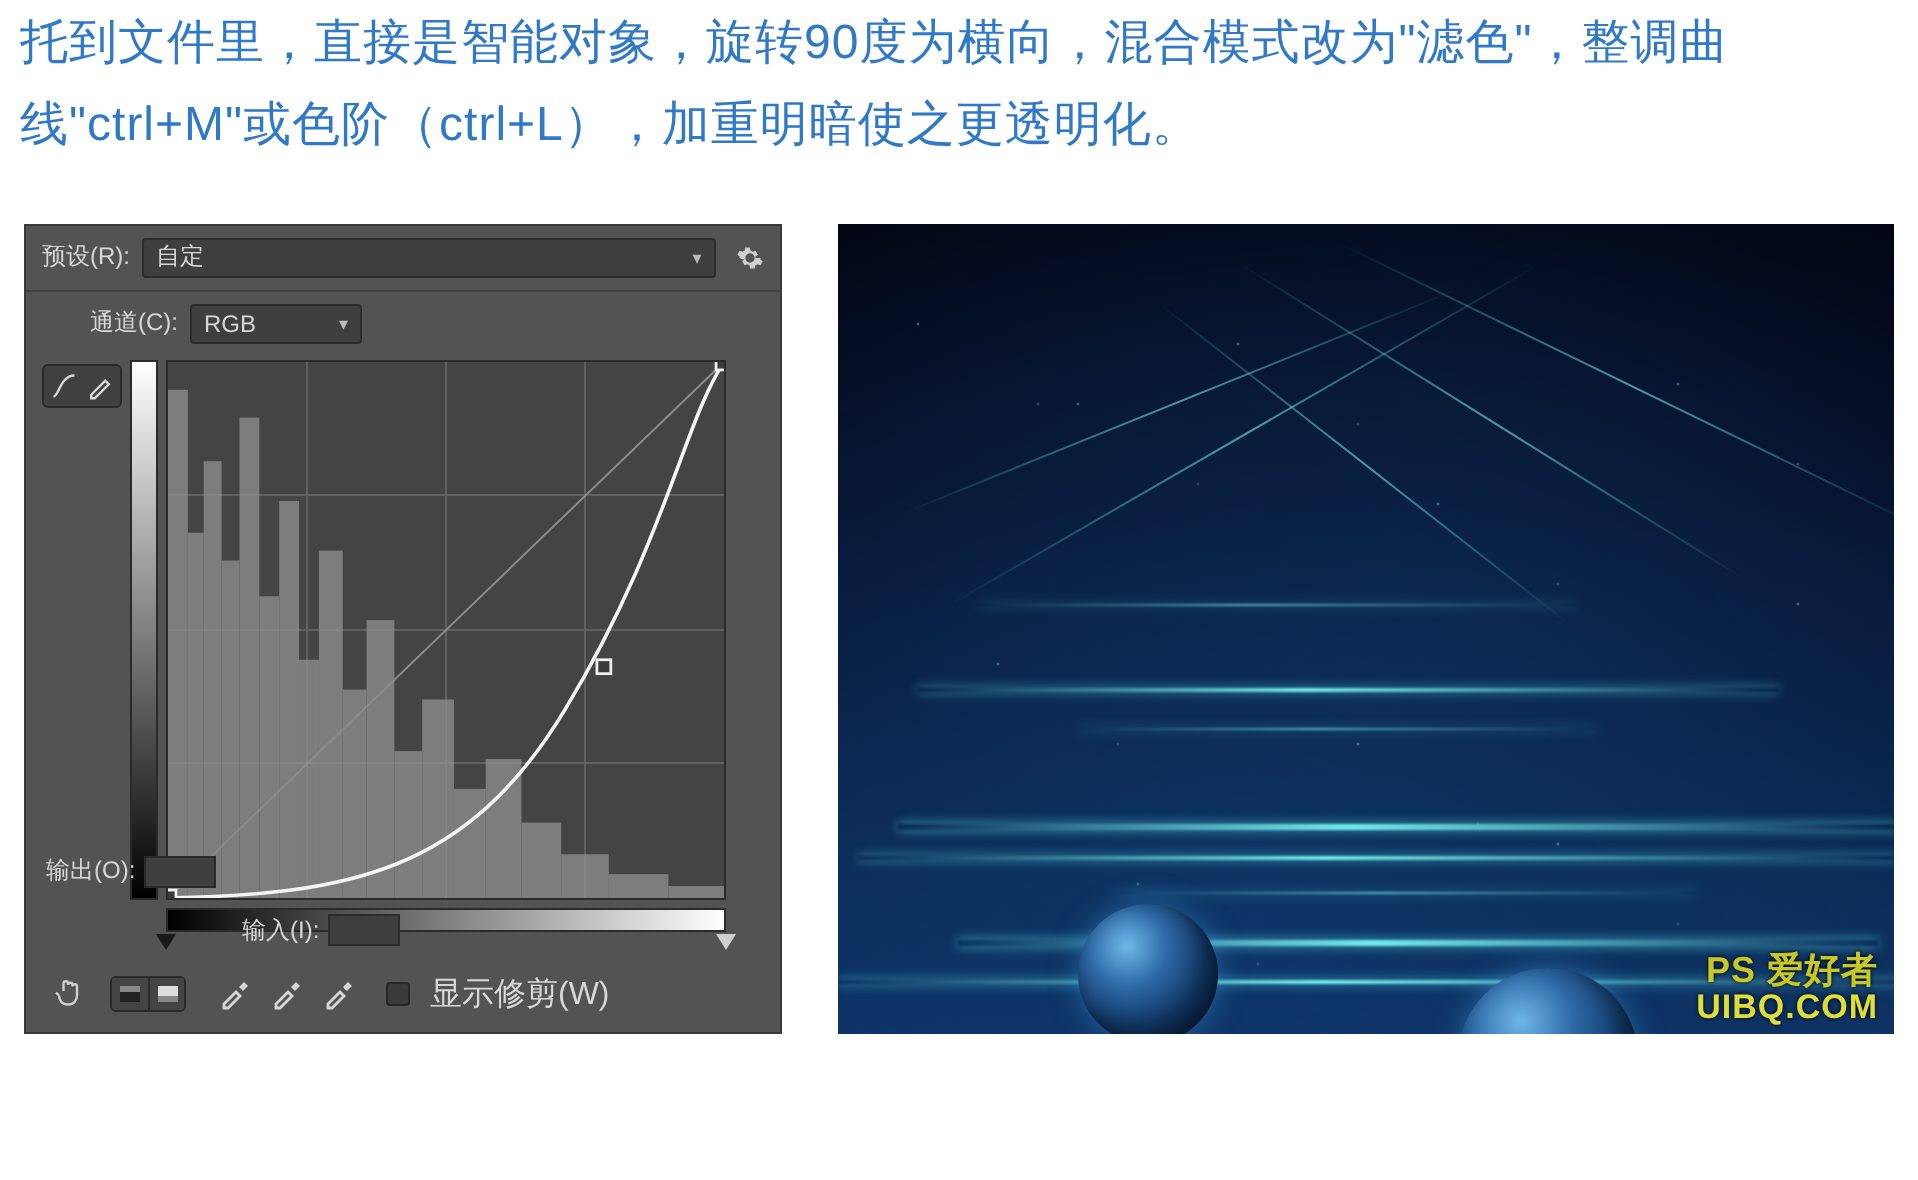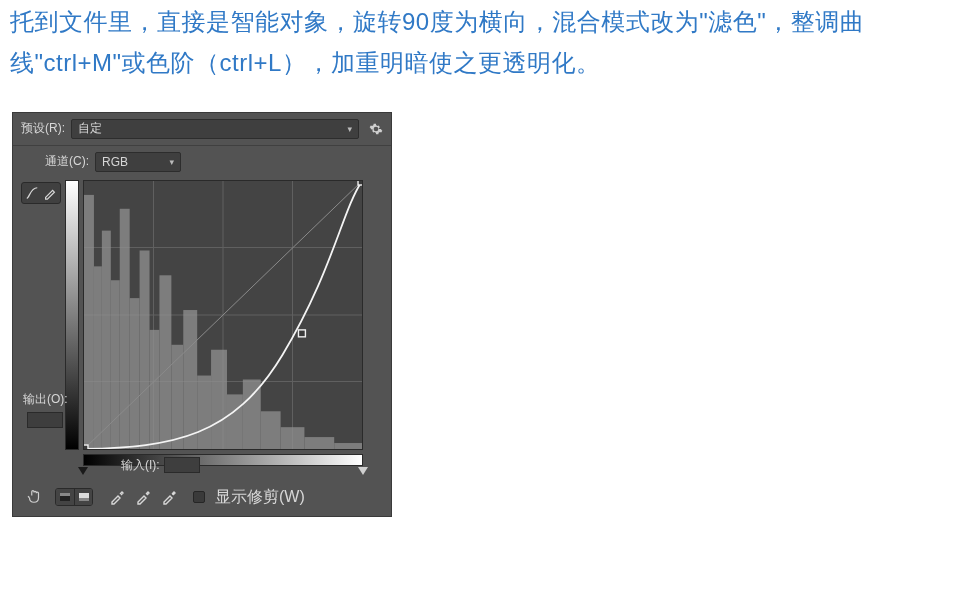--- a/index.html
+++ b/index.html
@@ -143,26 +143,25 @@
     height: 0;
     border-left: 5px solid transparent;
     border-right: 5px solid transparent;
     border-top: 8px solid #2a2a2a;
   }
   .tri-black { left: 13px; border-top-color: #1a1a1a; }
   .tri-white { left: 293px; border-top-color: #cfcfcf; }
   .output-row {
     position: absolute;
     left: 10px;
-    bottom: 88px;
-    display: flex;
-    align-items: center;
+    bottom: 72px;
+    display: flex;
+    align-items: flex-end;
     gap: 4px;
     font-size: 11px;
-    flex-direction: column;
   }
   .num-field {
     width: 36px;
     height: 16px;
     background: #3e3e3e;
     border: 1px solid #2a2a2a;
   }
   .input-row {
     position: absolute;
     left: 108px;
@@ -436,14 +435,39 @@
               <path d="M3 13l6-6 2 2-6 6H3v-2z"></path>
               <path d="M11 5l2-2 1 1-2 2" fill="#fff"></path>
             </svg>
         </div>
       </div>
       <div class="checkbox"></div>
       <span class="clip-label">显示修剪(W)</span>
     </div>
   </div>
 
+  <div class="result-panel stars">
+
+    <div class="diag-line" style="left:200px; top:20px; height:300px; transform:rotate(-58deg);"></div>
+    <div class="diag-line" style="left:160px; top:40px; height:260px; transform:rotate(-52deg);"></div>
+    <div class="diag-line" style="left:250px; top:10px; height:330px; transform:rotate(-64deg);"></div>
+    <div class="diag-line" style="left:310px; top:32px; height:300px; transform:rotate(68deg);"></div>
+    <div class="diag-line" style="left:350px; top:20px; height:340px; transform:rotate(60deg);"></div>
+
+    <div class="streak thin" style="left:70px; top:190px; width:300px;"></div>
+    <div class="streak" style="left:40px; top:232px; width:430px;"></div>
+    <div class="streak thin" style="left:120px; top:252px; width:260px;"></div>
+    <div class="streak fat" style="left:30px; top:300px; width:500px;"></div>
+    <div class="streak" style="left:10px; top:316px; width:520px;"></div>
+    <div class="streak thin" style="left:140px; top:334px; width:290px;"></div>
+    <div class="streak fat" style="left:60px; top:358px; width:460px;"></div>
+    <div class="streak" style="left:0px; top:378px; width:540px;"></div>
+
+    <div class="sphere" style="left:120px; top:340px; width:70px; height:70px;"></div>
+    <div class="sphere" style="left:310px; top:372px; width:90px; height:90px;"></div>
+
+    <div class="watermark">
+      <div>PS 爱好者</div>
+      <div class="line2">UIBQ.COM</div>
+    </div>
+  </div>
 
 </div>
 
 </body></html>

